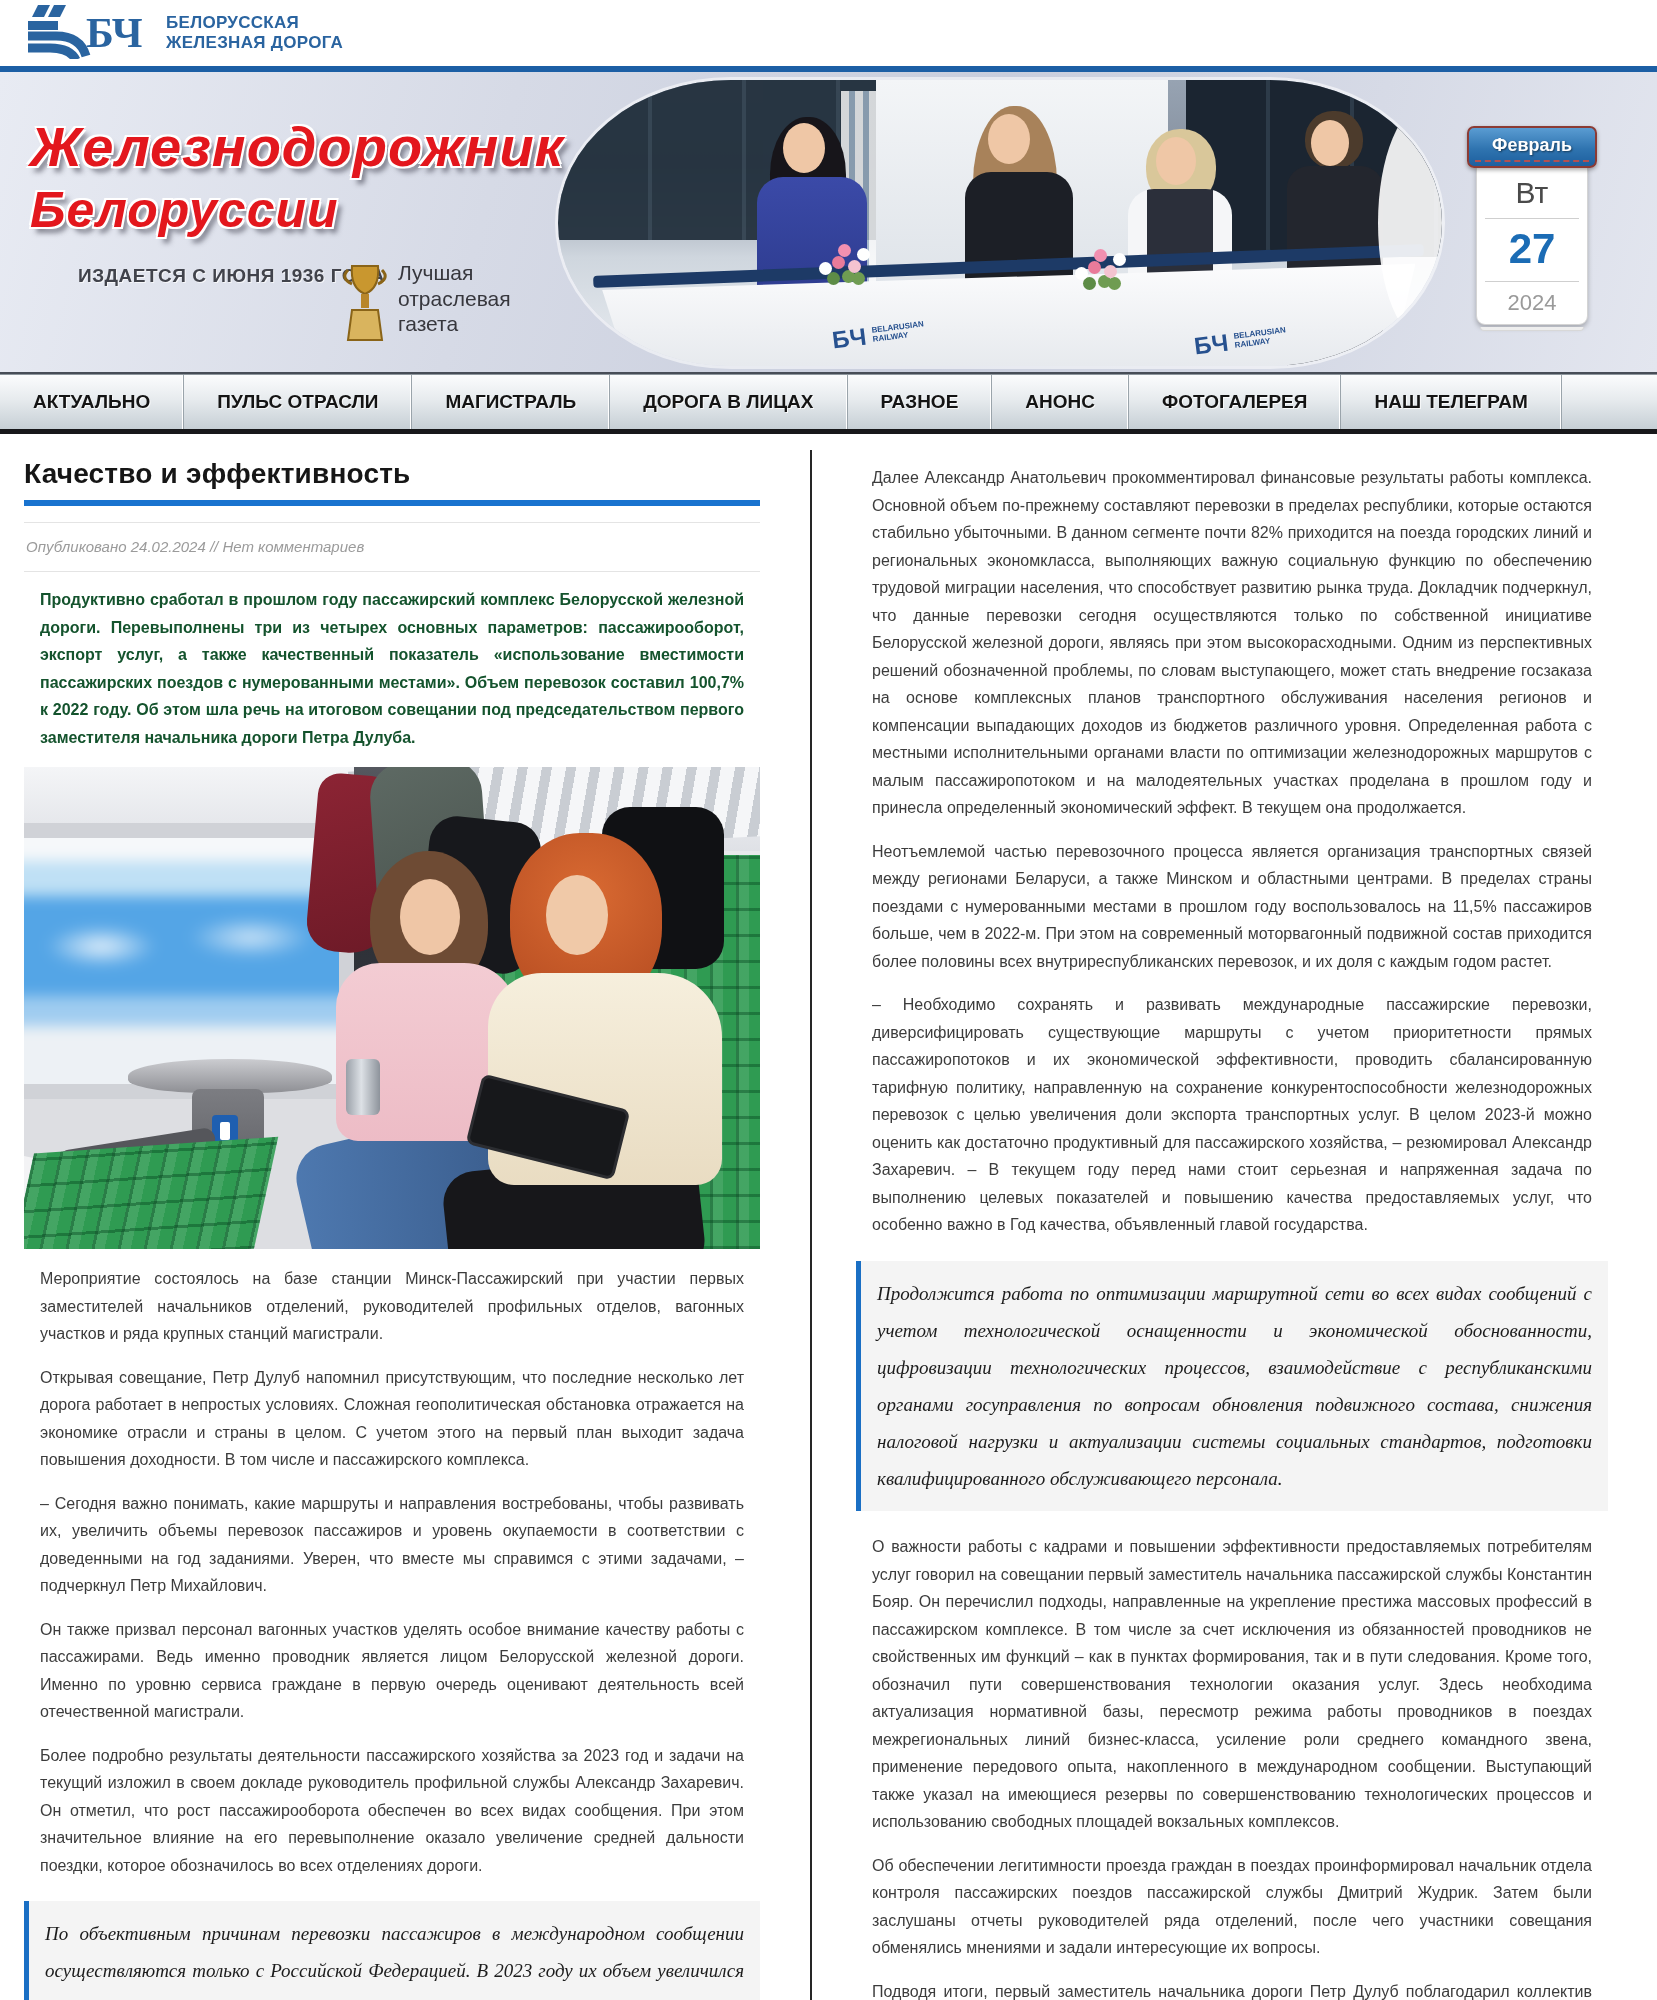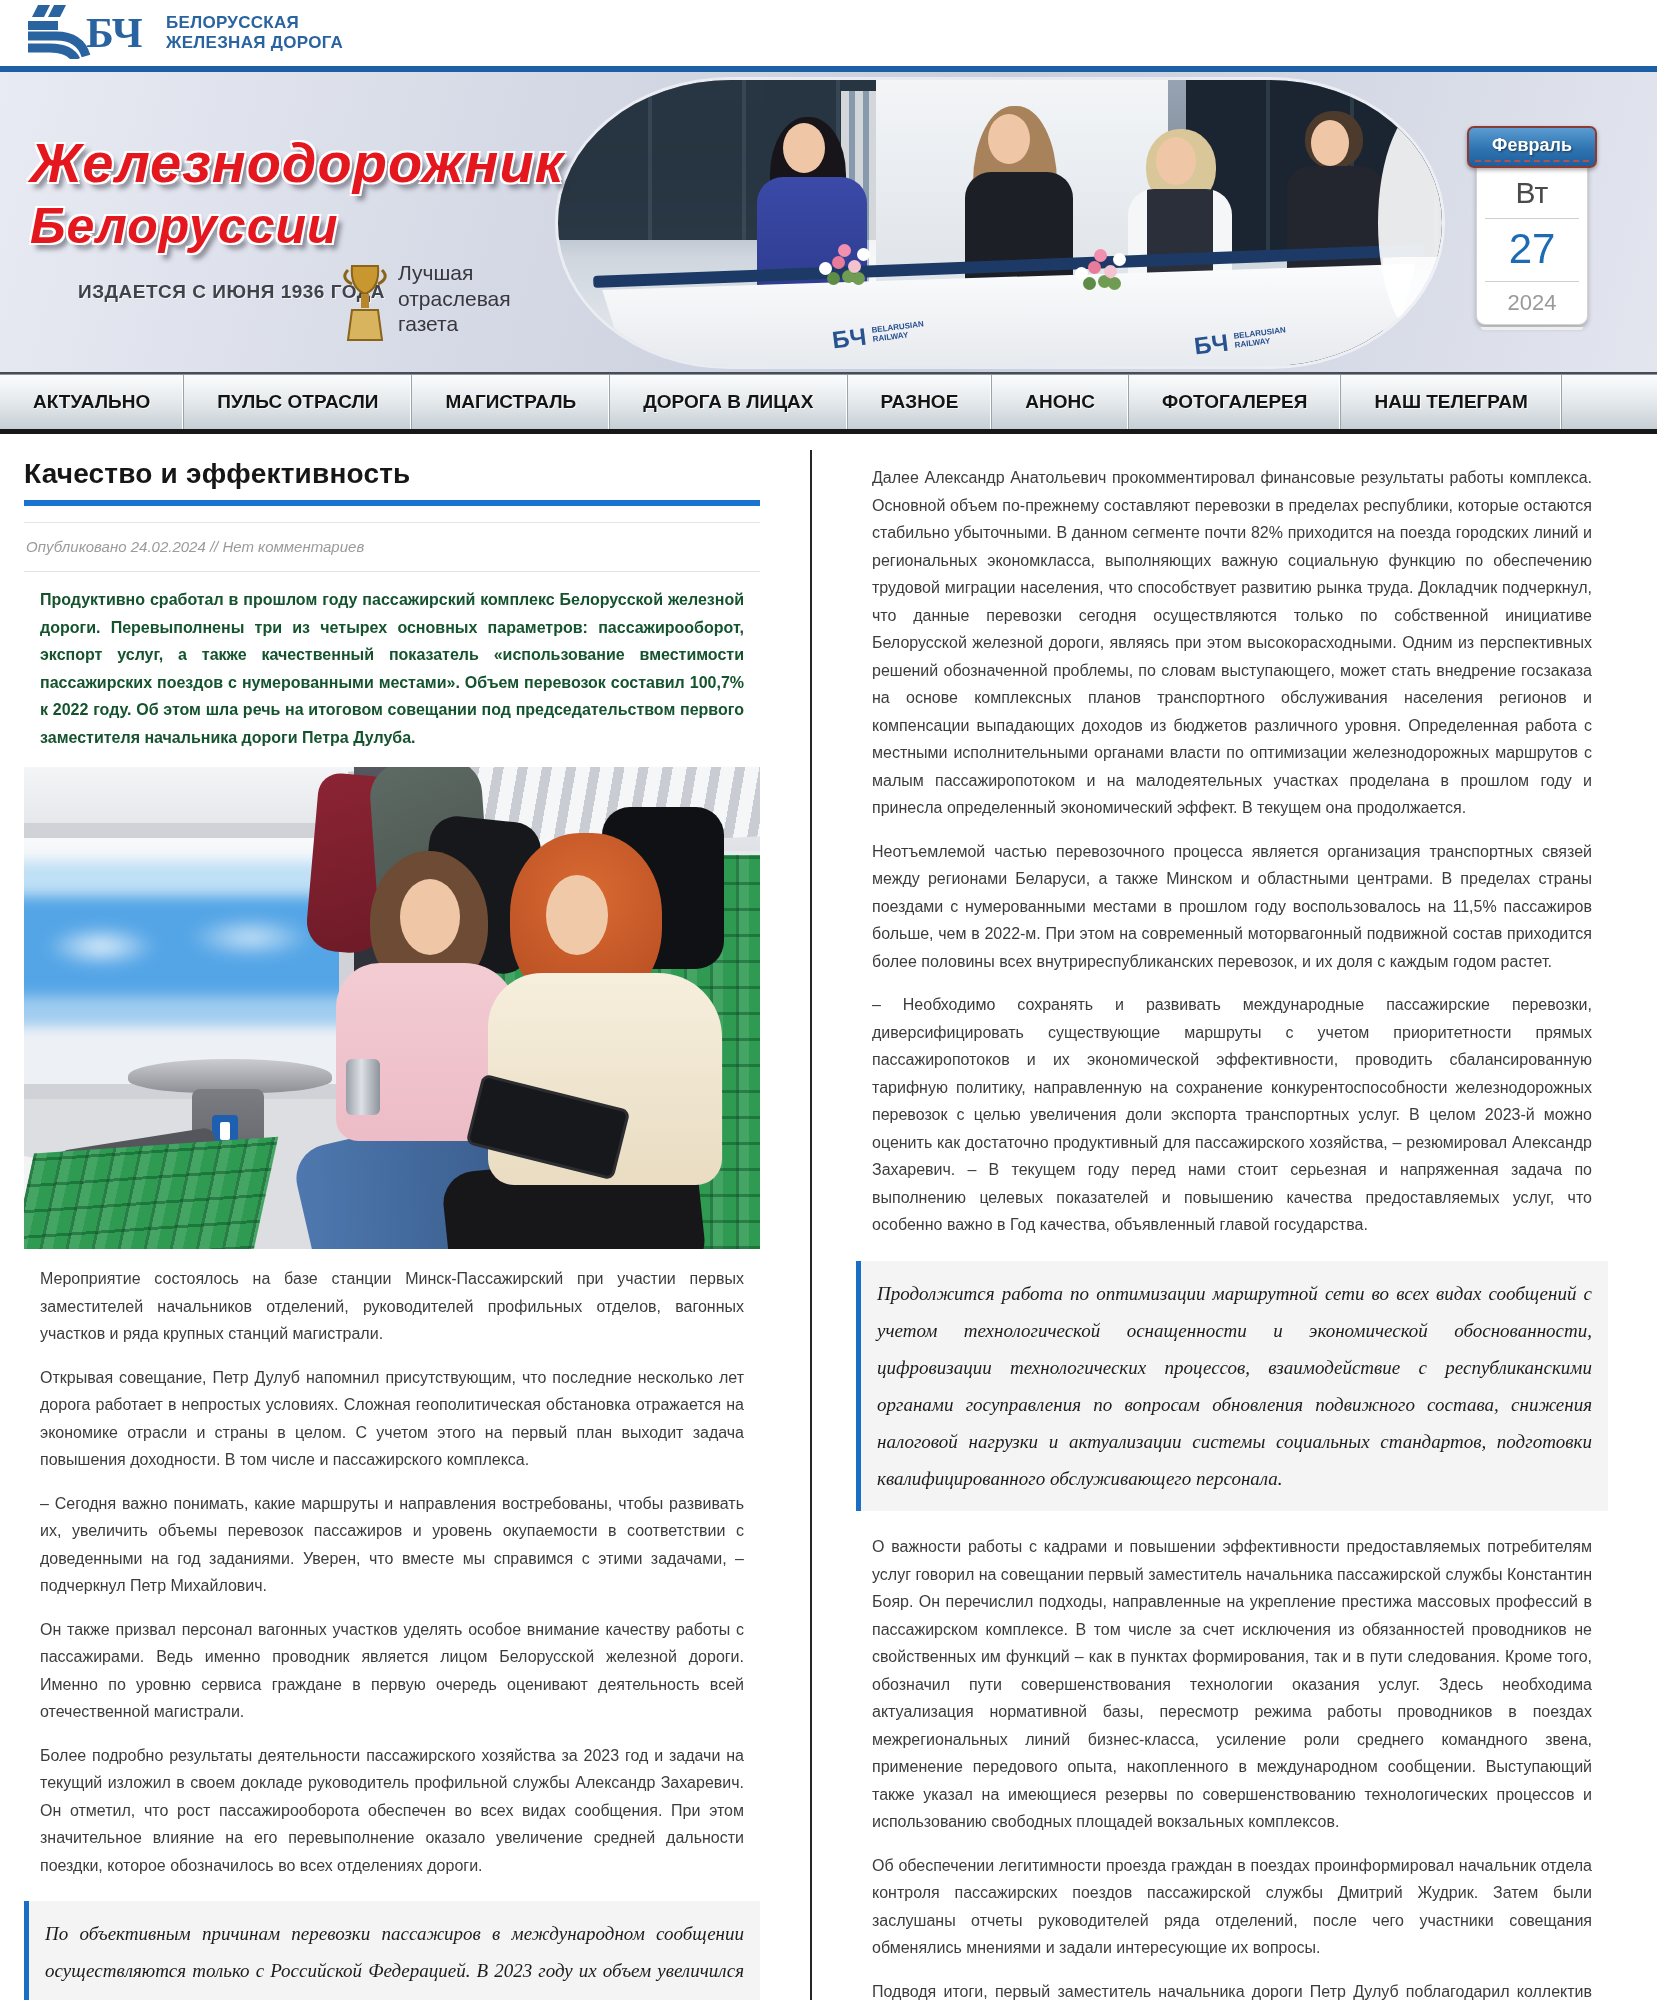--- a/index.html
+++ b/index.html
@@ -11,21 +11,21 @@
   body{width:1657px;background:#fff;font-family:"Liberation Sans",sans-serif;overflow-x:hidden;}
 
   
   .topbar{height:66px;background:#fff;display:flex;align-items:center;padding-left:24px;}
   .logo-mark{display:flex;align-items:center;cursor:pointer;}
   .org-name{margin-left:24px;font-size:17px;font-weight:bold;color:var(--logo-blue);line-height:1.18;letter-spacing:.3px;}
   .blue-rule{height:6px;background:#1c5fa5;}
 
   
   .banner{position:relative;height:302px;background:linear-gradient(105deg,#e8ebf3 0%,#d6dae6 30%,#c9cedd 58%,#d6dae6 80%,#e3e6ef 100%);border-bottom:2px solid #474d57;overflow:hidden;}
-  .masthead{position:absolute;left:30px;top:58px;z-index:3;}
+  .masthead{position:absolute;left:30px;top:42px;z-index:3;}
   .mh1{font-size:56px;font-weight:bold;font-style:italic;color:var(--masthead-red);letter-spacing:1px;
        text-shadow:-2px -2px 0 #fff,2px -2px 0 #fff,-2px 2px 0 #fff,2px 2px 0 #fff,5px 6px 5px rgba(55,55,70,.55);}
   .mh2{font-size:50px;font-weight:bold;font-style:italic;color:var(--masthead-red);letter-spacing:1px;margin-top:2px;
        text-shadow:-2px -2px 0 #fff,2px -2px 0 #fff,-2px 2px 0 #fff,2px 2px 0 #fff,5px 6px 5px rgba(55,55,70,.55);}
   .founded{margin:26px 0 0 48px;font-size:19px;font-weight:bold;color:#41434b;letter-spacing:.5px;text-shadow:1px 1px 0 rgba(255,255,255,.7);}
   .award{position:absolute;left:342px;top:188px;display:flex;align-items:flex-start;z-index:3;}
   .award-text{margin-left:10px;font-size:21px;color:#37373d;line-height:1.22;}
 
   
   .booth{position:absolute;left:558px;top:8px;width:884px;height:286px;border-radius:175px/145px;overflow:hidden;z-index:1;
@@ -47,21 +47,21 @@
   .bo-crescent{position:absolute;right:-36px;top:8%;width:100px;height:84%;background:#fff;border-radius:50%;opacity:.9;}
 
   
   .calendar{position:absolute;right:60px;top:54px;width:130px;z-index:5;}
   .cal-month{background:linear-gradient(180deg,#5a9cd2 0%,#2f74b0 55%,#1d5f9e 100%);border:2px solid #8c3b34;border-radius:7px;
              color:#fff;font-size:18px;font-weight:bold;text-align:center;padding:7px 0 10px;position:relative;box-shadow:0 2px 4px rgba(0,0,0,.35);text-shadow:1px 1px 2px rgba(0,0,0,.5);}
   .cal-dash{position:absolute;left:6px;right:6px;bottom:4px;border-bottom:2px dashed #b25050;}
   .cal-page{width:112px;margin:-3px auto 0;background:#fff;border:1px solid #d4d4d4;border-radius:0 0 9px 9px;text-align:center;
             box-shadow:0 3px 5px rgba(0,0,0,.25);padding:10px 8px 8px;}
   .cal-wd{font-size:30px;color:#4a4a4a;padding-bottom:8px;border-bottom:1px solid #cfcfcf;}
-  .cal-day{font-size:42px;font-weight:normal;color:var(--accent-blue);padding:6px 0 8px;border-bottom:1px solid #cfcfcf;}
+  .cal-day{font-size:42px;font-weight:bold;color:var(--accent-blue);padding:6px 0 8px;border-bottom:1px solid #cfcfcf;}
   .cal-year{font-size:22px;color:#9a9a9a;padding-top:8px;}
   .cal-stack{width:104px;height:4px;margin:2px auto 0;background:#eee;border:1px solid #d8d8d8;border-top:none;border-radius:0 0 6px 6px;}
 
   
   .nav{display:flex;align-items:stretch;height:60px;background:linear-gradient(180deg,#fbfcfd 0%,#e7ebee 45%,#c6cfd5 100%);
        border-top:1px solid #8d969d;border-bottom:5px solid #17181a;}
   .nav-item{display:flex;align-items:center;padding:0 33px;font-size:19px;font-weight:bold;color:var(--nav-text);
             border-right:1px solid #9aa4ab;box-shadow:inset -1px 0 0 #fff;cursor:pointer;white-space:nowrap;text-shadow:1px 1px 0 rgba(255,255,255,.8);}
   .nav-fill{flex:1;}
 

